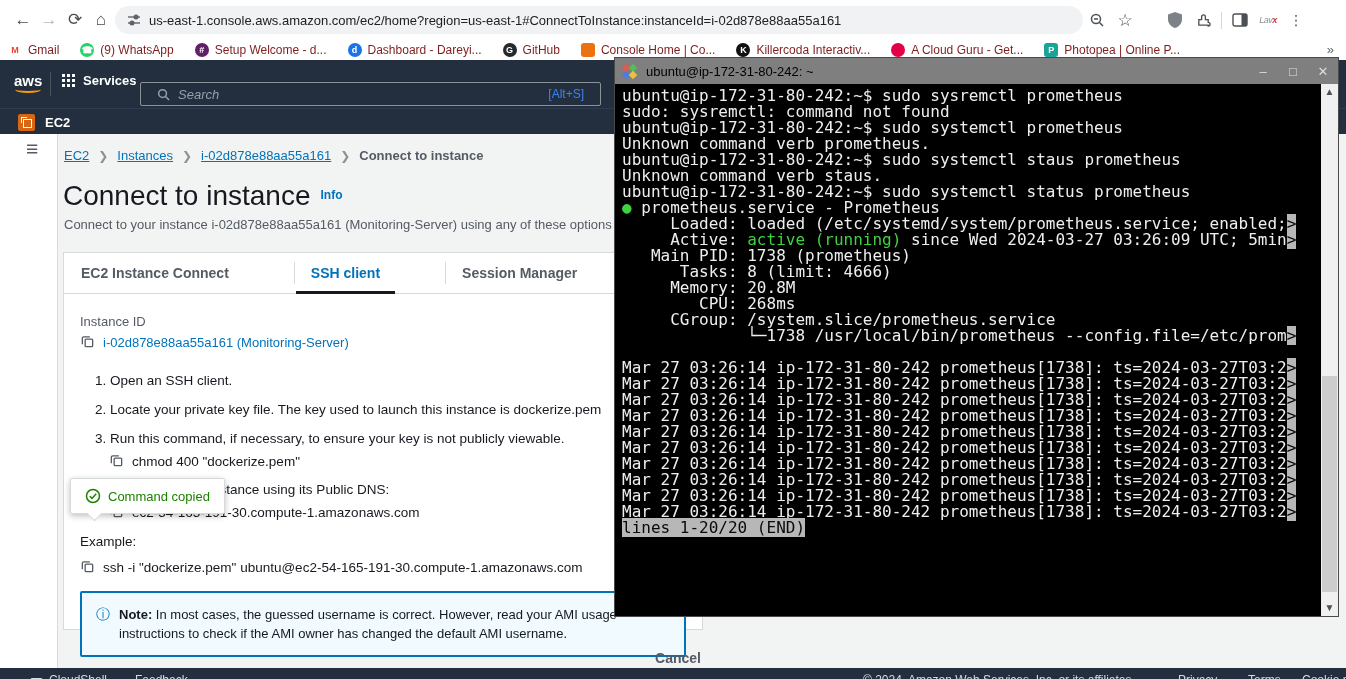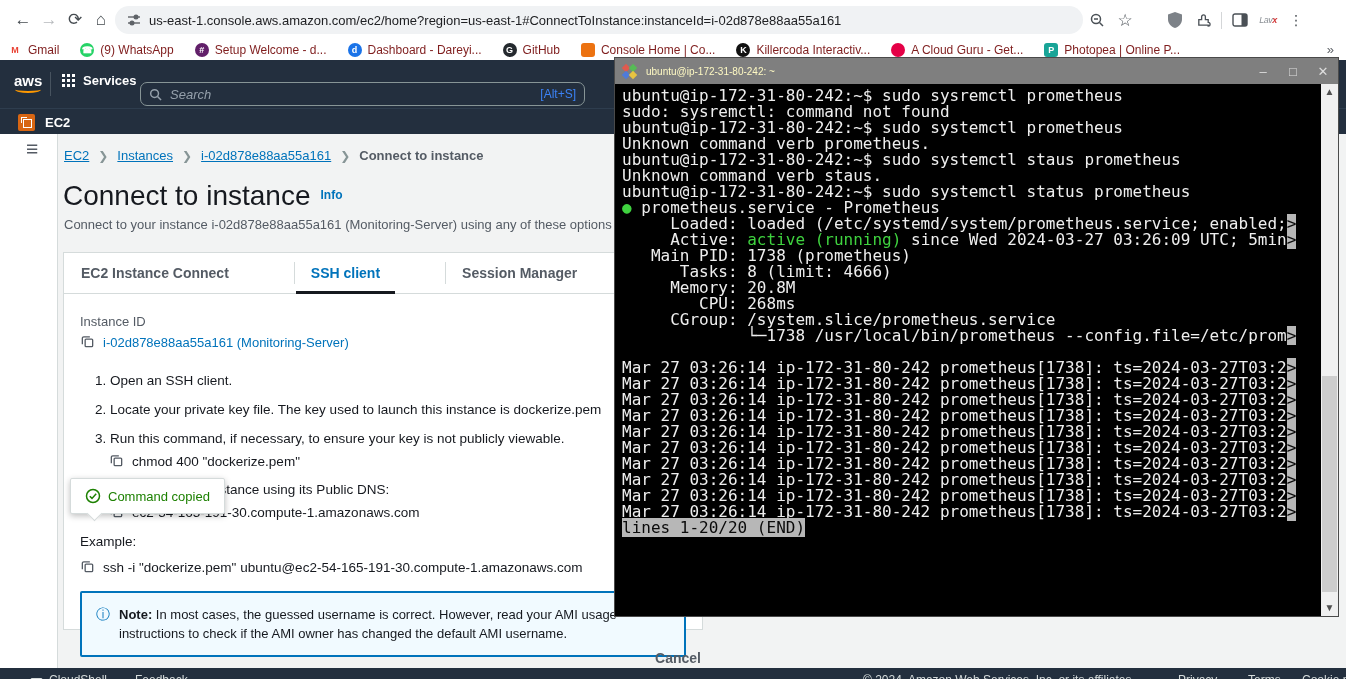--- a/index.html
+++ b/index.html
@@ -31,21 +31,21 @@
   .awslogo{position:absolute;left:14px;top:12px;color:#fff;font-weight:bold;font-size:15px;cursor:pointer;}
   .awslogo::after{content:"";position:absolute;left:1px;right:1px;bottom:-4px;height:5px;
                   border-bottom:2px solid #f90;border-radius:0 0 50% 50%;}
   .hdiv{position:absolute;left:50px;top:12px;width:1px;height:24px;background:#47535f;}
   .services{position:absolute;left:62px;top:13px;display:flex;align-items:center;color:#fff;
             font-size:13px;font-weight:bold;cursor:pointer;}
   .dots9{width:13px;height:13px;margin-right:8px;position:relative;}
   .dots9::before{content:"";position:absolute;left:0;top:0;width:3px;height:3px;background:#fff;
      box-shadow:5px 0 #fff,10px 0 #fff,0 5px #fff,5px 5px #fff,10px 5px #fff,0 10px #fff,5px 10px #fff,10px 10px #fff;}
   .search{position:absolute;left:140px;top:82px;width:427px;height:22px;border:1px solid #879596;
-          border-radius:7px;background:#232f3e;display:flex;align-items:center;padding:0 8px;cursor:text;}
+          border-radius:2px;background:#232f3e;display:flex;align-items:center;padding:0 16px;cursor:text;}
   .search .mag{margin-right:8px;display:flex;}
   .search .ph{flex:1;font-size:13px;font-style:italic;color:#95a0ab;}
   .search .kbd{font-size:12px;color:#3b82f6;margin-left:23px;}
   .awsh2{position:absolute;left:0;top:108px;width:1346px;height:26px;background:#232f3e;
          border-top:1px solid #2e3d4e;display:flex;align-items:center;}
   .ec2tile{width:17px;height:17px;background:#d86613;border-radius:2px;margin:0 10px 0 18px;position:relative;}
   .ec2tile::before{content:"";position:absolute;left:5px;top:5px;width:7px;height:7px;border:1.4px solid #fff;}
   .ec2tile::after{content:"";position:absolute;left:3px;top:3px;width:5px;height:5px;
                   border-left:1.4px solid #fff;border-top:1.4px solid #fff;}
   .ec2label{color:#fff;font-size:13px;font-weight:bold;}
@@ -94,21 +94,21 @@
   .f-item{position:absolute;top:5px;cursor:pointer;color:#d5dbdb;white-space:nowrap;}
   .cs-ic{display:inline-block;width:11px;height:9px;border:1px solid #d5dbdb;border-radius:2px;font-size:6px;
          line-height:8px;text-align:center;vertical-align:-1px;margin-right:6px;}
   
   .term{position:absolute;left:614px;top:57px;width:725px;height:560px;z-index:10;
         border:1px solid #4a4a4a;box-sizing:border-box;background:#000;}
   .term-title{position:absolute;left:0;top:0;right:0;height:26px;background:#7f7f7f;display:flex;
               align-items:center;cursor:default;}
   .t-ic{width:15px;height:15px;position:relative;margin:0 9px 0 7px;flex:none;}
   .t-ic i{position:absolute;width:6px;height:6px;transform:rotate(45deg);}
-  .t-title{color:#fef9c3;font-size:10px;flex:1;white-space:nowrap;}
+  .t-title{color:#000000;font-size:13px;flex:1;white-space:nowrap;}
   .t-ctrl{width:30px;text-align:center;color:#dedede;font-size:13px;cursor:pointer;}
   .term-body{position:absolute;left:0;top:26px;right:17px;bottom:0;overflow:hidden;
              font-family:"DejaVu Sans Mono",monospace;font-size:16px;line-height:16px;color:#eee;
              padding:4px 0 0 7px;cursor:text;}
   .t-line{white-space:pre;height:16px;}
   .tg{color:#3fd23f;}
   .tv{background:#b7b7b7;color:#0a0a0a;}
   .term-scroll{position:absolute;right:0;top:26px;width:17px;bottom:0;background:#f0f0f0;cursor:pointer;}
   .sarrow{position:absolute;left:0;width:17px;height:16px;color:#505050;font-size:10px;text-align:center;line-height:15px;}
   .sthumb{position:absolute;left:1px;width:15px;background:#cdcdcd;}

